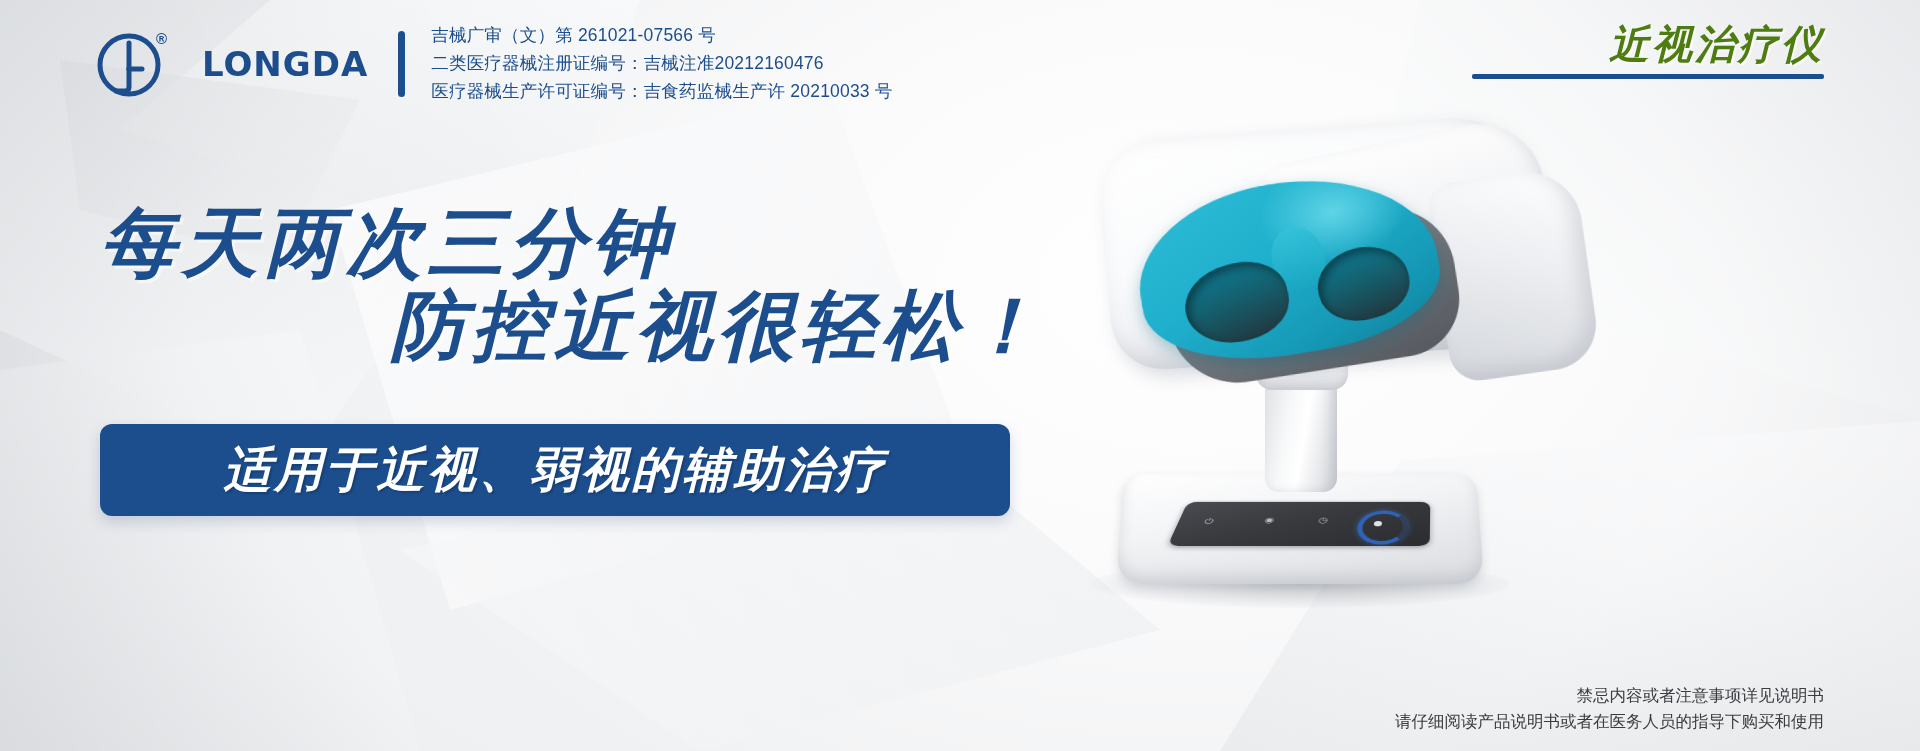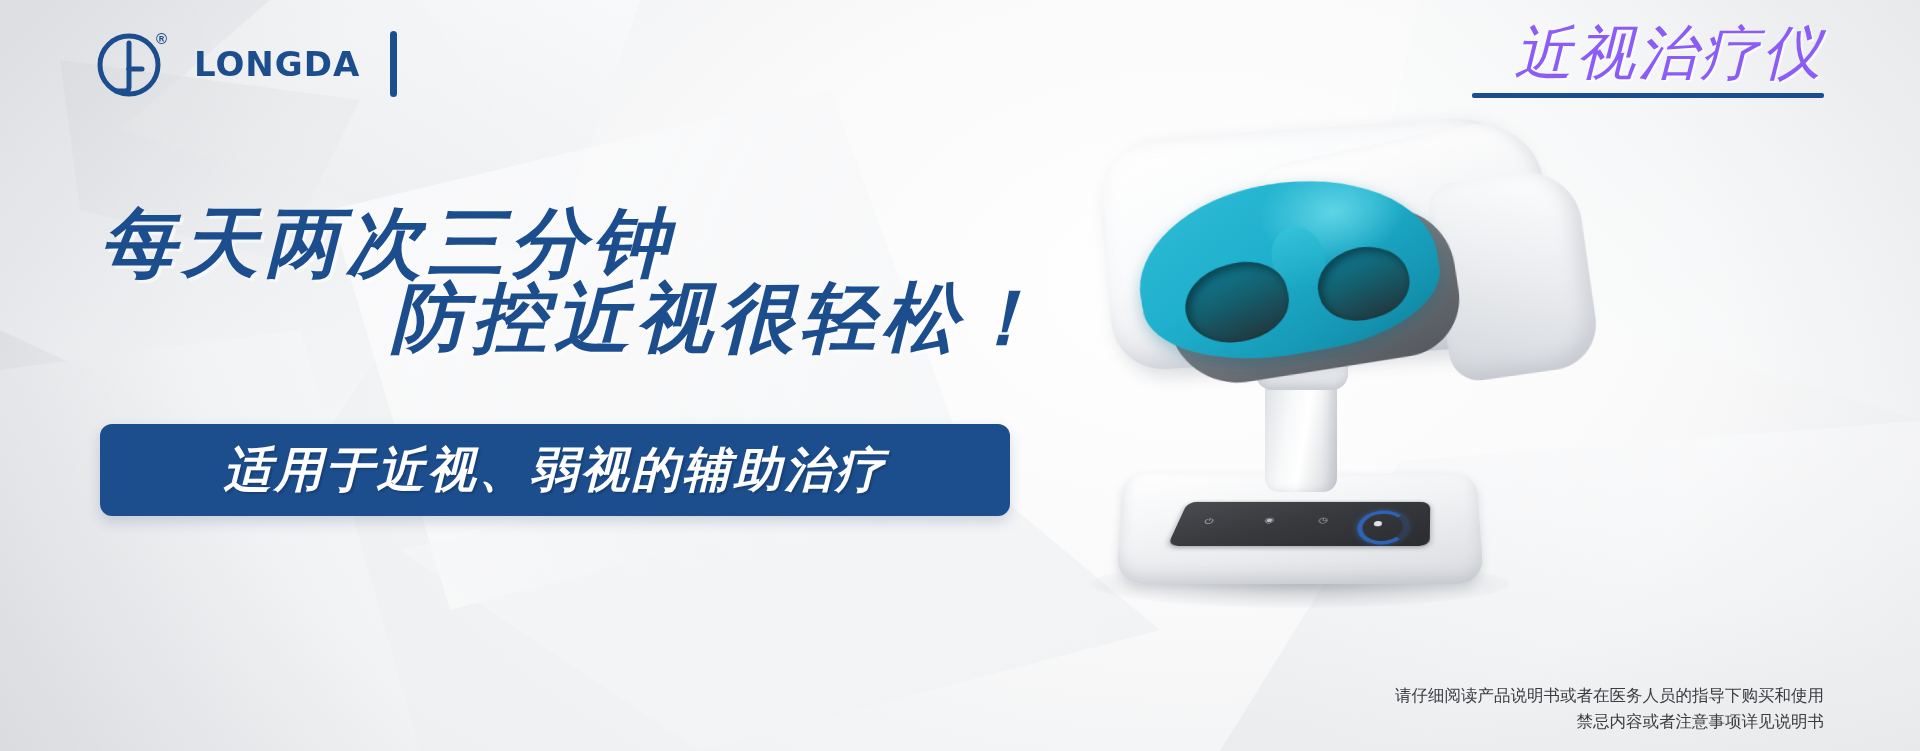--- a/index.html
+++ b/index.html
@@ -86,21 +86,21 @@
     left: 60px;
     font-size: 15px;
     color: #1c4e8e;
     font-weight: bold;
     line-height: 1;
   }
   .logo-text {
     display: flex;
     flex-direction: column;
     justify-content: center;
-    margin-left: 16px;
+    margin-left: 24px;
   }
   .logo-latin {
     font-size: 34px;
     font-weight: 900;
     color: #1c4e8e;
     letter-spacing: 1px;
     line-height: 1;
     font-family: "DejaVu Sans", sans-serif;
   }
   .logo-cn {
@@ -133,24 +133,24 @@
   }
 
   
   .product-title-wrap {
     position: absolute;
     right: 96px;
     top: 24px;
     text-align: right;
   }
   .product-title {
-    font-size: 59px;
-    font-weight: 400;
+    font-size: 40px;
+    font-weight: 700;
     font-style: italic;
-    color: #8b5cf6;
+    color: #4d7c0f;
     letter-spacing: 3px;
     line-height: 1;
     white-space: nowrap;
     text-shadow: 2px 2px 0 rgba(255,255,255,.65);
   }
   .product-title-rule {
     margin-top: 10px;
     height: 5px;
     background: #1c4e8e;
     border-radius: 2px;
@@ -169,21 +169,21 @@
     color: #1c4e8e;
     letter-spacing: 6px;
     line-height: 1;
     white-space: nowrap;
     text-shadow: 3px 3px 0 rgba(255,255,255,.55);
     margin-top: 37px;
   }
   .headline-2 {
     position: absolute;
     left: 390px;
-    top: 280px;
+    top: 288px;
     font-size: 76px;
     font-weight: 900;
     font-style: italic;
     color: #1c4e8e;
     letter-spacing: 6px;
     line-height: 1;
     white-space: nowrap;
     text-shadow: 3px 3px 0 rgba(255,255,255,.55);
   }
 
@@ -433,20 +433,25 @@
         </svg>
         <span class="logo-reg">®</span>
       </div>
       <div class="logo-text">
         <div class="logo-latin">LONGDA</div>
       </div>
     </div>
 
     <div class="divider-bar"></div>
 
+    <div class="cert-list">
+      <div class="cert-line">吉械广审（文）第 261021-07566 号</div>
+      <div class="cert-line">二类医疗器械注册证编号：吉械注准20212160476</div>
+      <div class="cert-line">医疗器械生产许可证编号：吉食药监械生产许 20210033 号</div>
+    </div>
   </div>
 
   <div class="product-title-wrap">
     <div class="product-title">近视治疗仪</div>
     <div class="product-title-rule"></div>
   </div>
 
   <div class="headline-1">每天两次三分钟</div>
   <div class="headline-2">防控近视很轻松！</div>
 
@@ -471,17 +476,17 @@
       <div class="dev-eyecup-shadow"></div>
       <div class="dev-eyecup">
         <div class="eye-bridge"></div>
         <div class="eye-hole left"></div>
         <div class="eye-hole right"></div>
       </div>
     </div>
   </div>
 
   <div class="disclaimer">
+    <div class="disclaimer-line">禁忌内容或者注意事项详见说明书</div>
     <div class="disclaimer-line">请仔细阅读产品说明书或者在医务人员的指导下购买和使用</div>
-    <div class="disclaimer-line">禁忌内容或者注意事项详见说明书</div>
   </div>
 
 </div>
 
 </body></html>

